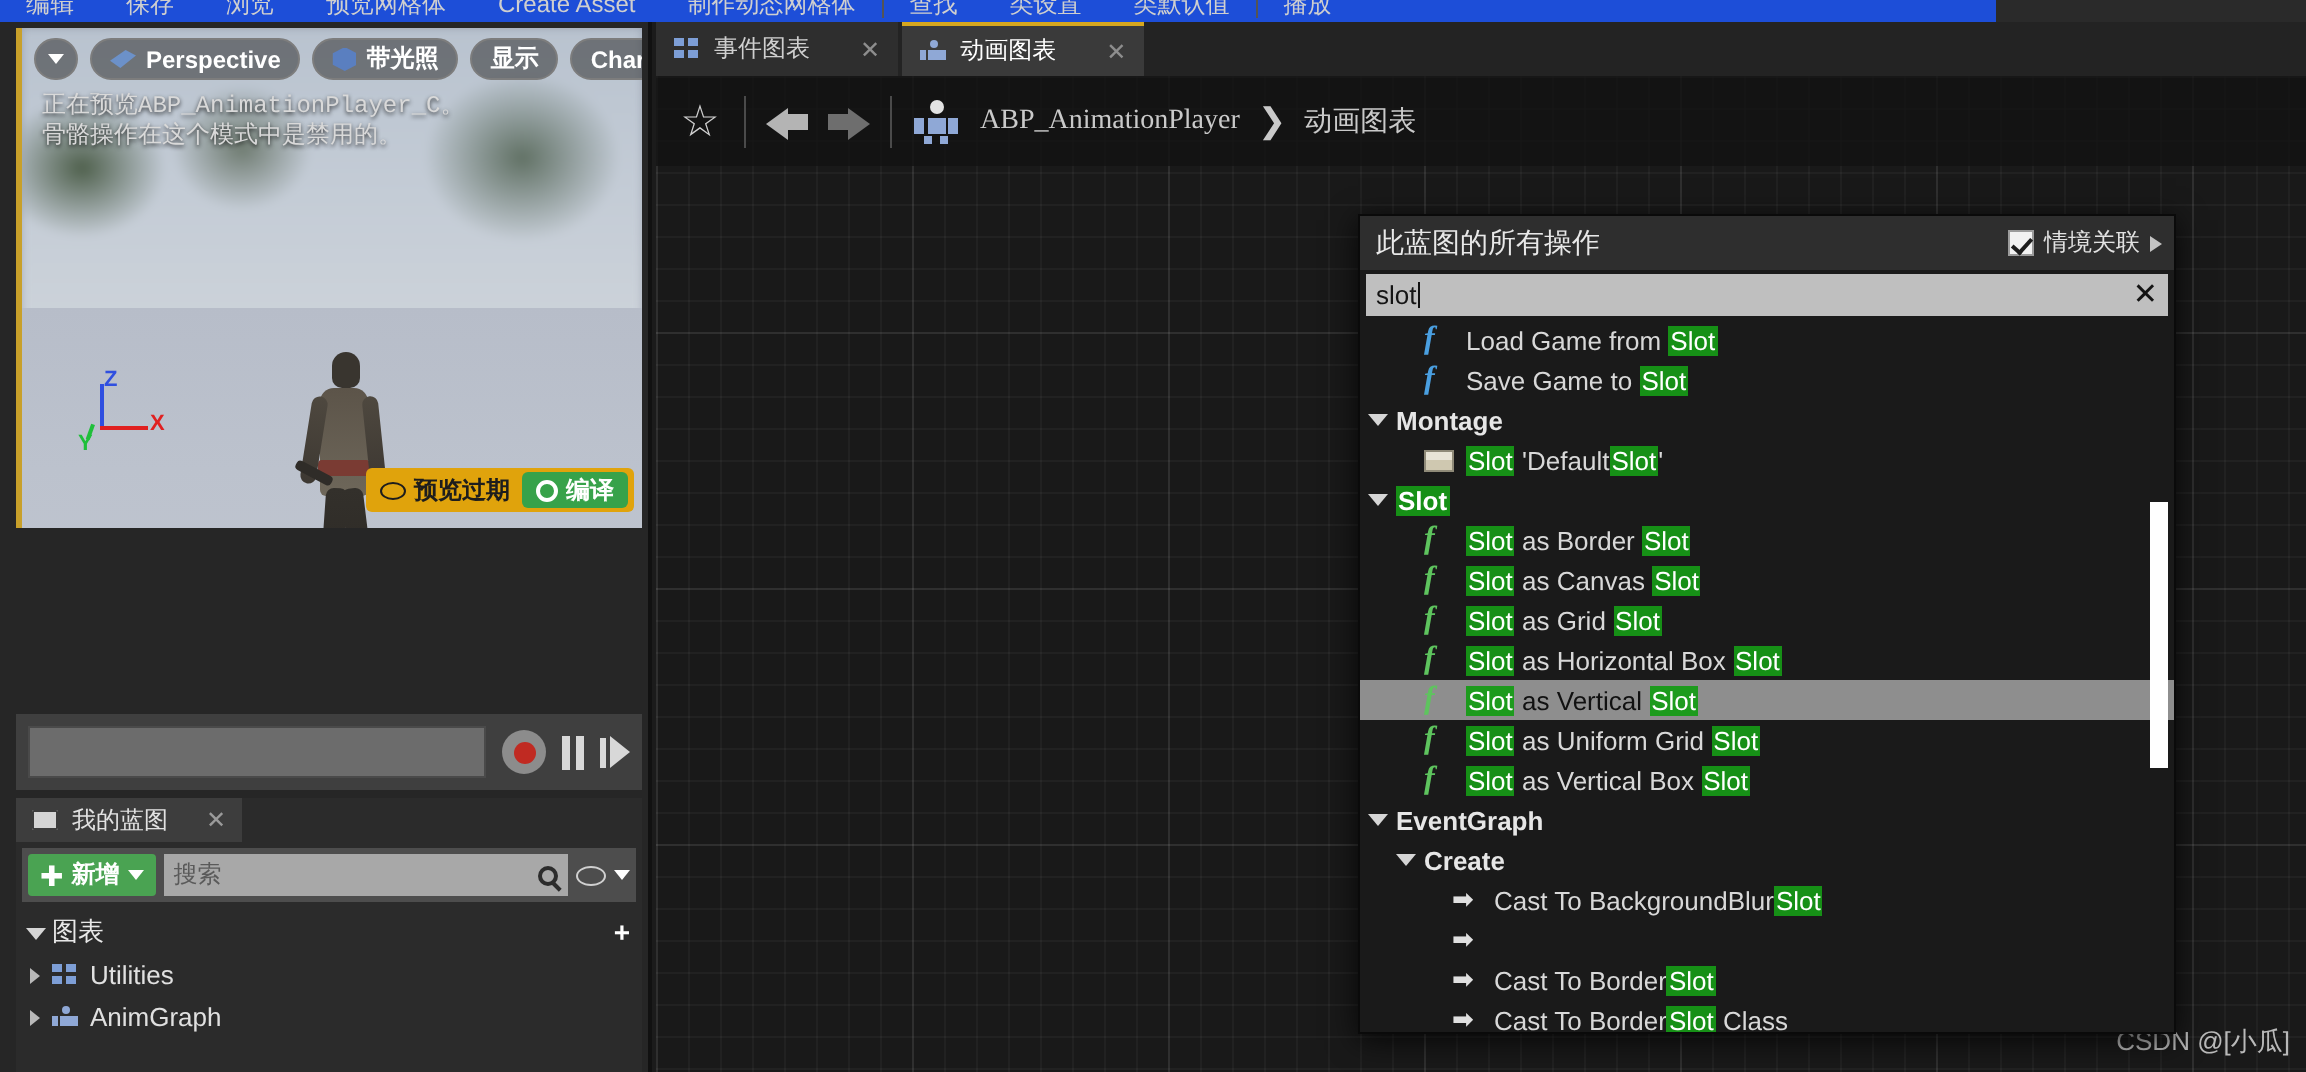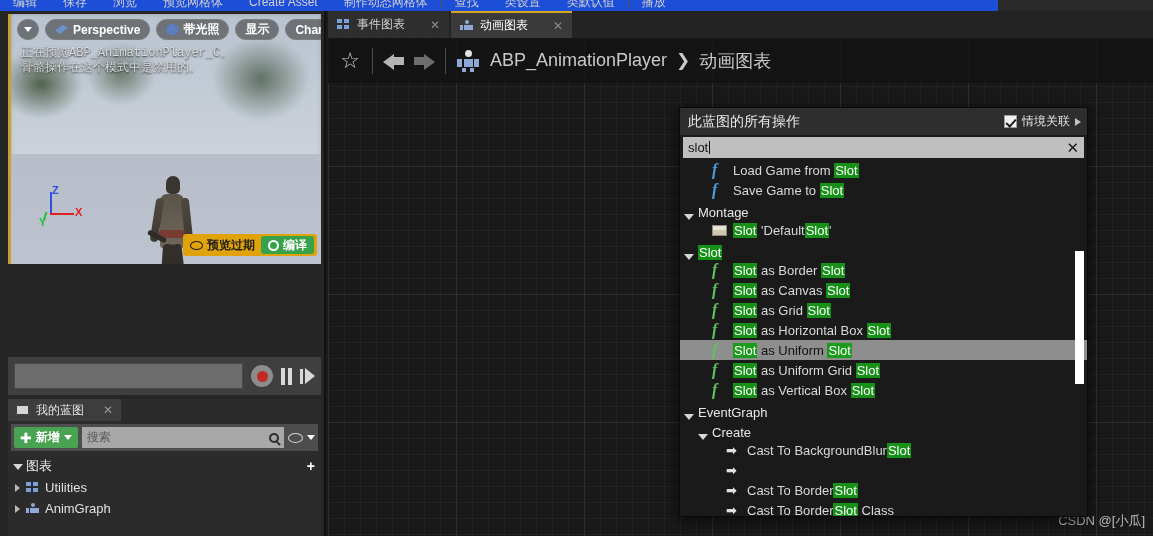--- a/index.html
+++ b/index.html
@@ -269,21 +269,21 @@
   }
   .bc-arrow-r::after { content:""; position:absolute; right:10px; top:6px; width:11px; height:8px; background:#6e6e6e; }
   .bc-skel { width: 24px; height: 22px; position: relative; margin-right: 10px; }
   .bc-skel i { position: absolute; background: #8fa8d6; }
   .bc-skel i:nth-child(1) { left: 9px; top: 0; width: 7px; height: 7px; border-radius: 50%; background: #e2e2e2; }
   .bc-skel i:nth-child(2) { left: 8px; top: 9px; width: 9px; height: 8px; }
   .bc-skel i:nth-child(3) { left: 1px; top: 9px; width: 5px; height: 8px; }
   .bc-skel i:nth-child(4) { left: 18px; top: 9px; width: 5px; height: 8px; }
   .bc-skel i:nth-child(5) { left: 6px; top: 18px; width: 4px; height: 4px; }
   .bc-skel i:nth-child(6) { left: 14px; top: 18px; width: 4px; height: 4px; }
-  .bc-txt { color: #c9c9c9; font-size: 18px; }
+  .bc-txt { color: #c9c9c9; font-size: 14px; font-family: Liberation Serif, serif; }
   .bc-sep { color: #c9c9c9; font-size: 17px; margin: 0 9px; }
 
   
   .node-loco {
     position: absolute; left: 494px; top: 344px; width: 116px; height: 85px;
     background: radial-gradient(ellipse at 40% 45%, #3d3d3d, #181818 75%);
     border: 1px solid #0d0d0d; border-radius: 7px;
   }
   .node-loco .t1 { position: absolute; left: 8px; top: 6px; color: #fff; font-size: 13px; font-weight: bold; }
   .node-loco .t2 { position: absolute; left: 8px; top: 22px; color: #9a9a82; font-size: 12px; font-style: italic; }
@@ -333,21 +333,21 @@
   .pop-search {
     height: 21px; margin: 2px 3px 0 3px; background: #bfbfbf;
     display: flex; align-items: center; justify-content: space-between; padding: 0 5px;
   }
   .pop-search .val { color: #141414; font-size: 13px; display: flex; align-items: center; }
   .caret-bar { display: inline-block; width: 1px; height: 13px; background: #111; margin-left: 1px; }
   .xbtn { color: #141414; font-size: 15px; font-weight: bold; line-height: 1; }
 
   .pop-list { position: relative; flex: 1; overflow: hidden; margin-top: 2px; }
   .li { display: flex; align-items: center; height: 20px; color: #d8d8d8; font-size: 13px; white-space: nowrap; }
-  .li.cat { font-weight: normal; color: #e6e6e6; align-items: flex-end; }
+  .li.cat { font-weight: bold; color: #e6e6e6; }
   .li.sel { background: #8e8e8e; color: #111; }
   .li.sel .hl { background: #1d9b1d; color: #fff; }
   .hl { background: #169016; color: #fff; padding: 0 1px; }
   .tri-cat { width: 0; height: 0; border-left: 5px solid transparent; border-right: 5px solid transparent;
              border-top: 6px solid #d5d5d5; display: inline-block; margin-right: 4px; }
   .f-ico { font-style: italic; font-family: "Liberation Serif", serif; font-size: 16px; font-weight: bold; }
   .f-blue { color: #4a9fe0; }
   .f-green { color: #5ec45e; }
   .slot-ico {
     width: 13px; height: 11px; background: linear-gradient(#e8e4d6 0%, #e8e4d6 42%, #cfc8b0 42%, #cfc8b0 100%);
@@ -632,21 +632,21 @@
           <div class="li" style="padding-left: 32px;">
             <span class="f-ico f-green" style="margin-right: 6px; width: 15px; display: inline-block;">f</span>
             <span><span class="hl">Slot</span><span> as Grid </span><span class="hl">Slot</span></span>
           </div>
           <div class="li" style="padding-left: 32px;">
             <span class="f-ico f-green" style="margin-right: 6px; width: 15px; display: inline-block;">f</span>
             <span><span class="hl">Slot</span><span> as Horizontal Box </span><span class="hl">Slot</span></span>
           </div>
           <div class="li sel" style="padding-left: 32px;">
             <span class="f-ico f-green" style="margin-right: 6px; width: 15px; display: inline-block;">f</span>
-            <span><span class="hl">Slot</span><span> as Uniform </span><span class="hl">Slot</span></span>
+            <span><span class="hl">Slot</span><span> as Vertical </span><span class="hl">Slot</span></span>
           </div>
           <div class="li" style="padding-left: 32px;">
             <span class="f-ico f-green" style="margin-right: 6px; width: 15px; display: inline-block;">f</span>
             <span><span class="hl">Slot</span><span> as Uniform Grid </span><span class="hl">Slot</span></span>
           </div>
           <div class="li" style="padding-left: 32px;">
             <span class="f-ico f-green" style="margin-right: 6px; width: 15px; display: inline-block;">f</span>
             <span><span class="hl">Slot</span><span> as Vertical Box </span><span class="hl">Slot</span></span>
           </div>
           <div class="li cat" style="padding-left: 4px;">

